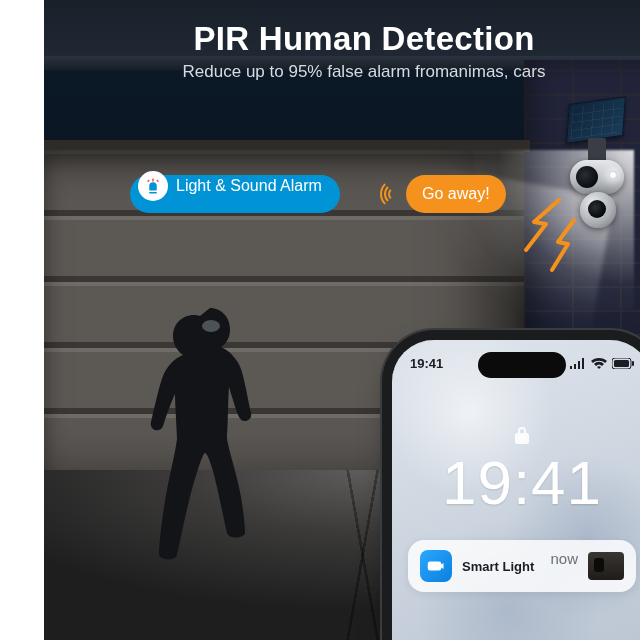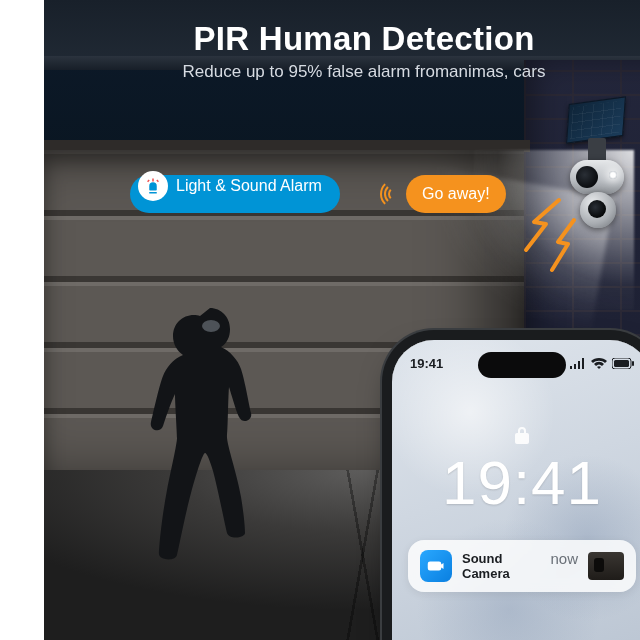--- a/index.html
+++ b/index.html
@@ -394,20 +394,20 @@
       <div class="clock">19:41</div>
     </div>
 
     <div class="notif">
       <div class="app-icon">
         <svg width="18" height="18" viewBox="0 0 24 24">
             <path fill="#fff" d="M4 6h12a3 3 0 0 1 3 3v1l3-2v8l-3-2v1a3 3 0 0 1-3 3H4a3 3 0 0 1-3-3V9a3 3 0 0 1 3-3z"></path>
           </svg>
       </div>
       <div class="texts">
-        <div class="t1">Sound Camera</div>
+        <div class="t1">Smart Light</div>
       </div>
       <div class="when">now</div>
       <div class="thumb"></div>
     </div>
   </div>
 
 </div>
 
 </body></html>

